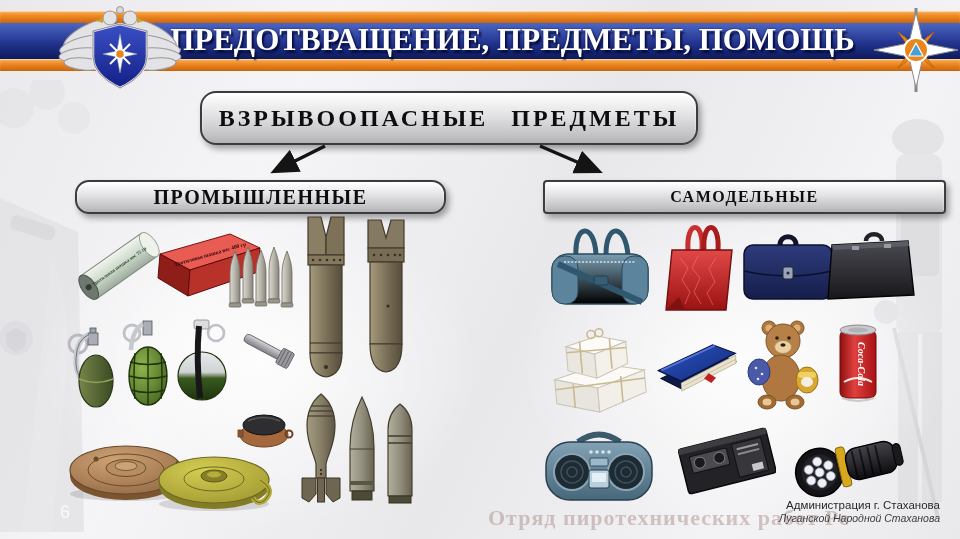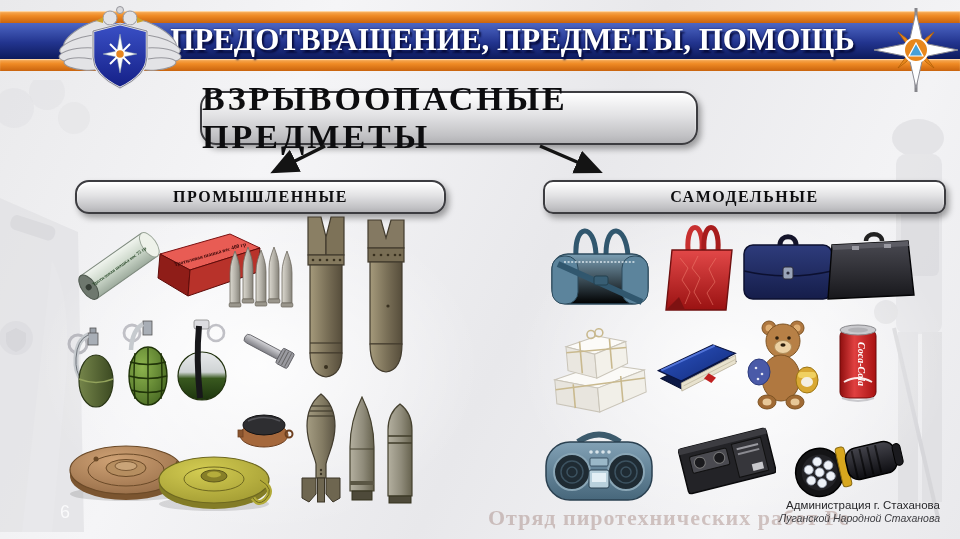--- a/index.html
+++ b/index.html
@@ -20,23 +20,23 @@
     white-space:nowrap;
   }
   
   .plaque{
     border:2px solid #3c3c40;border-radius:16px;
     background:linear-gradient(180deg,#ffffff,#e2e2e4 45%,#c2c2c5 85%,#b2b2b5);
     box-shadow:3px 4px 6px rgba(0,0,0,.35),inset 0 2px 2px #fff;
     display:flex;align-items:center;justify-content:center;
     color:#0d0d0f;font-weight:bold;
   }
-  #title-box{left:200px;top:91px;width:494px;height:50px;font-size:34px;letter-spacing:3px;word-spacing:14px;}
-  #cat-left{left:75px;top:180px;width:367px;height:30px;font-size:16px;letter-spacing:1.5px;border-radius:14px;}
-  #cat-right{left:543px;top:180px;width:399px;height:30px;font-size:16px;letter-spacing:1.5px;border-radius:10px;}
+  #title-box{left:200px;top:91px;width:494px;height:50px;font-size:24px;letter-spacing:3px;word-spacing:14px;}
+  #cat-left{left:75px;top:180px;width:367px;height:30px;font-size:20px;letter-spacing:1.5px;border-radius:14px;}
+  #cat-right{left:543px;top:180px;width:399px;height:30px;font-size:16px;letter-spacing:1.5px;border-radius:4px;}
   
   #watermark{left:488px;top:505px;font-size:22px;font-weight:bold;color:rgba(150,112,105,.38);white-space:nowrap;letter-spacing:1px;}
   #credit{right:20px;top:499px;text-align:right;font-family:"Liberation Sans",sans-serif;line-height:1.15;}
   #credit .l1{font-weight:normal;font-size:11.5px;color:#28282b;}
   #credit .l2{font-style:italic;font-size:10.5px;color:#3c3c40;}
   #pagenum{left:60px;top:502px;font-size:18px;color:rgba(252,252,253,.9);font-family:"Liberation Sans",sans-serif;}
   .ghost{opacity:.75;}
   .patch{border-radius:50%;background:radial-gradient(closest-side,rgba(255,255,255,.85),rgba(255,255,255,0));}
 </style>
 </head>

